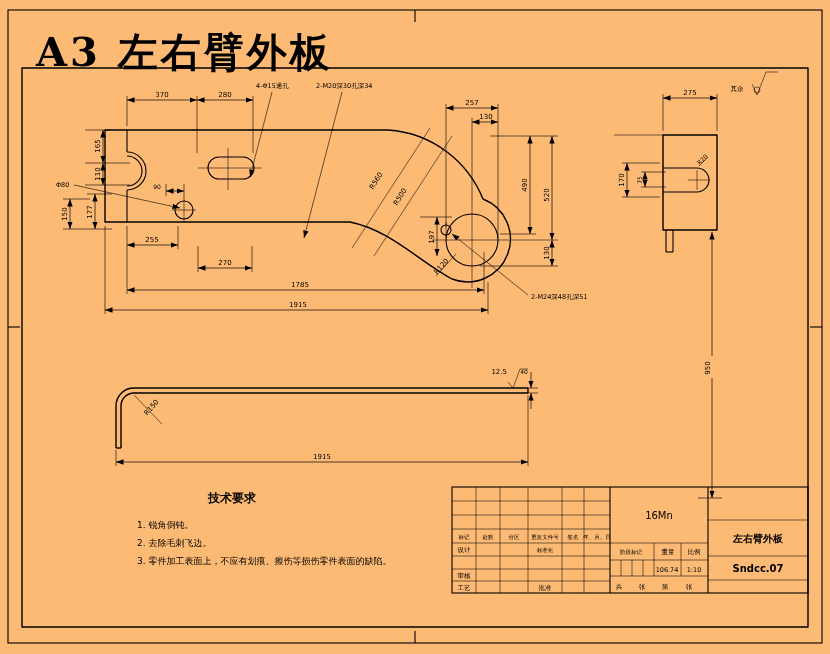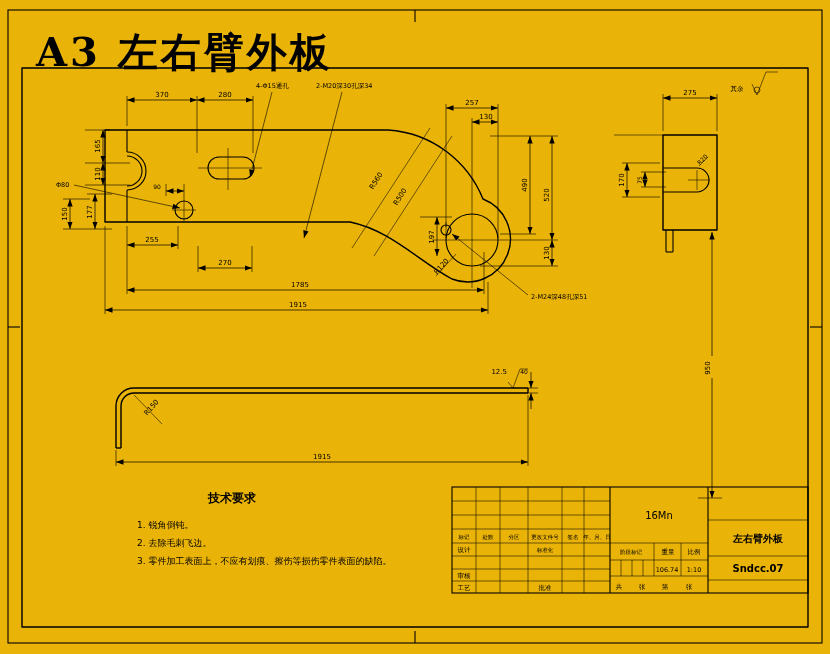--- a/index.html
+++ b/index.html
@@ -1,16 +1,16 @@
 <!DOCTYPE html>
 <html><head>
 <meta charset="utf-8">
 <style>
   html,body{margin:0;padding:0;background:#fff;}
-  #stage{position:relative;width:830px;height:654px;background:#eab308;overflow:hidden;}
+  #stage{position:relative;width:830px;height:654px;background:#fdba74;overflow:hidden;}
   svg{position:absolute;left:0;top:0;}
   .out{stroke:#000;stroke-width:1.4;fill:none;stroke-linejoin:round;}
   .med{stroke:#000;stroke-width:1.1;fill:none;}
   .thin{stroke:#000;stroke-width:.55;fill:none;}
   .ext{stroke:#000;stroke-width:.6;fill:none;}
   .dl{stroke:#000;stroke-width:.7;fill:none;}
   .dim{stroke:#000;stroke-width:.7;fill:none;marker-start:url(#ar);marker-end:url(#ar);}
   .dimS{marker-start:url(#ar);}
   .dimE{marker-end:url(#ar);}
   .ldr{stroke:#000;stroke-width:.6;fill:none;marker-end:url(#ar);}

